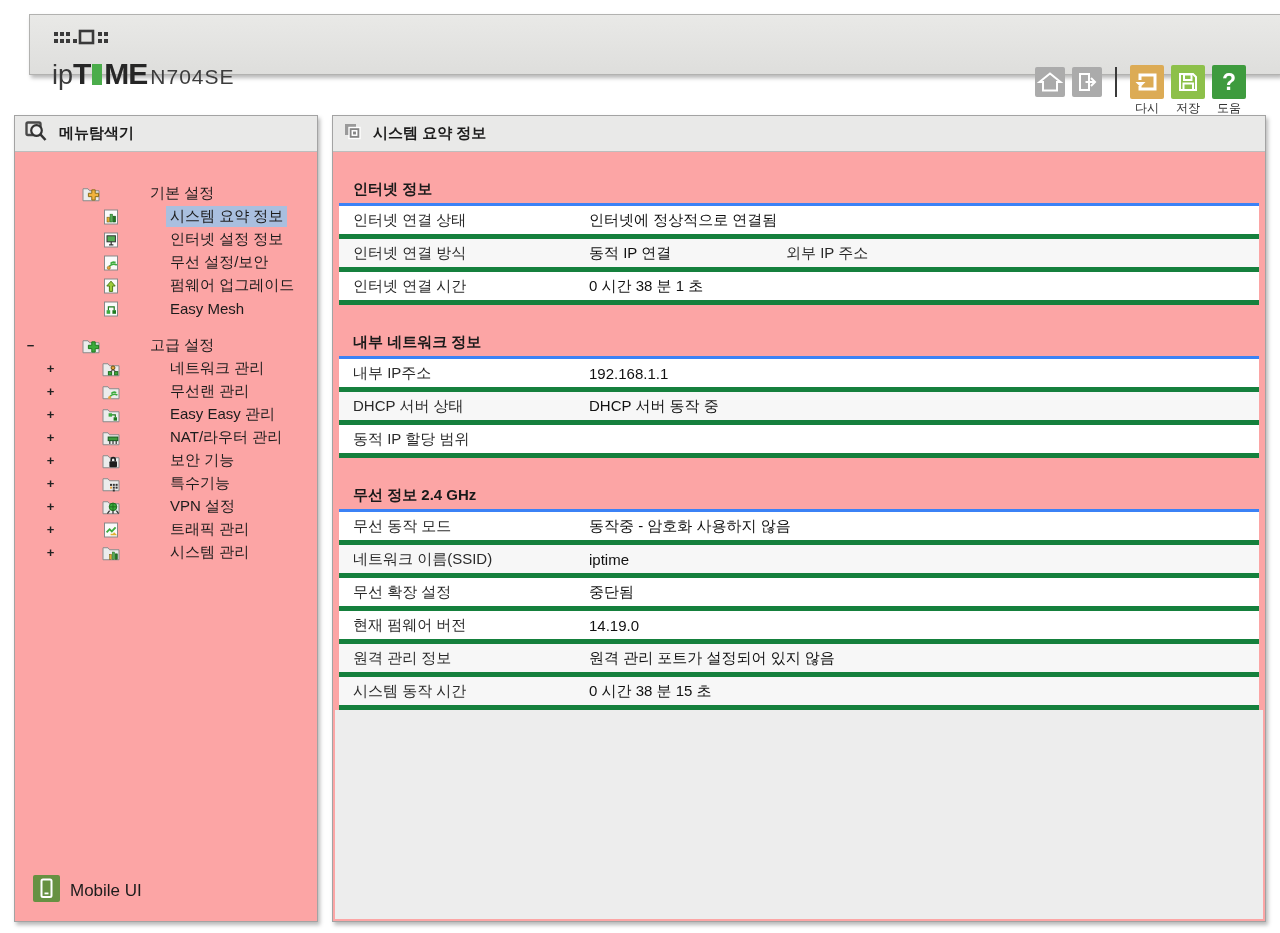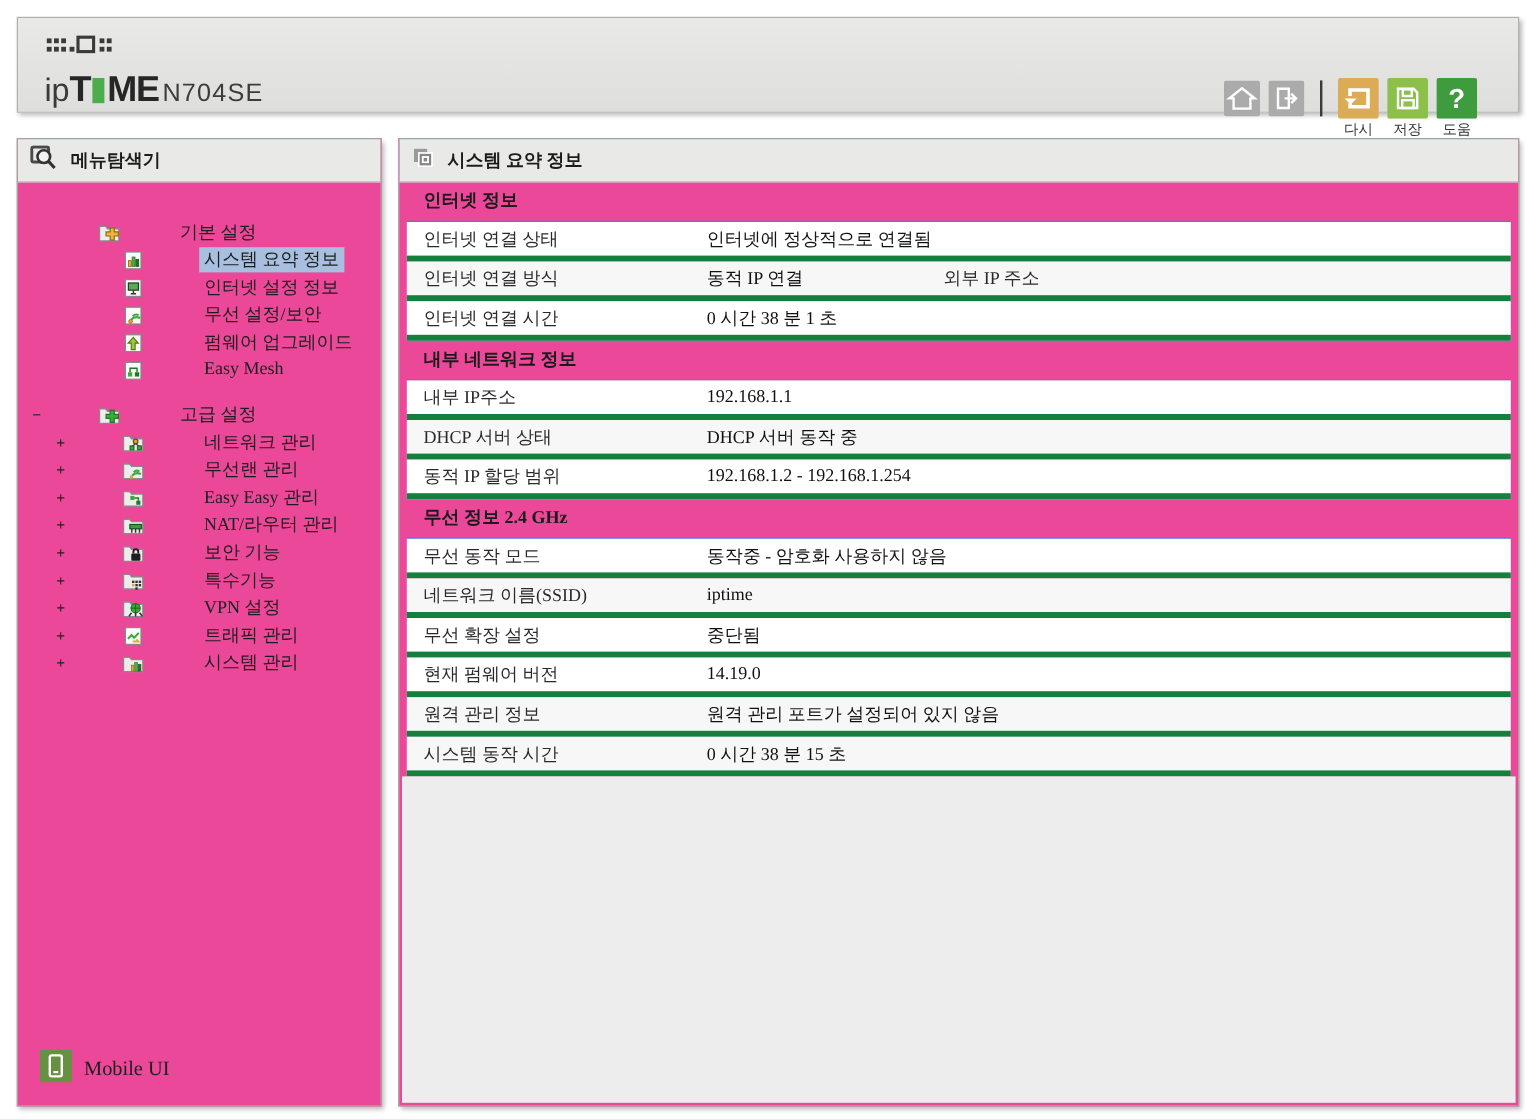--- a/index.html
+++ b/index.html
@@ -1,41 +1,41 @@
 <!DOCTYPE html>
 <html><head>
 <meta charset="utf-8">
 <style>
   * { margin:0; padding:0; box-sizing:border-box; }
   html,body { width:1280px; height:933px; background:#fff;
     font-family:"Liberation Sans","DejaVu Sans",sans-serif; color:#222; }
   .page { position:relative; width:1280px; height:933px; }
 
   
-  .topbar { position:absolute; left:14px; top:14px; width:1252px; height:80px;
+  .topbar { position:absolute; left:29px; top:14px; width:1252px; height:61px;
     background:linear-gradient(#e9e9e7,#dededc); border:1px solid #b2b2b0;
     box-shadow:2px 3px 4px rgba(0,0,0,.28); }
   .brand { position:absolute; left:22px; top:14px; }
   .squares { display:block; margin-bottom:8px; }
   .brand-line { display:flex; align-items:baseline; }
   .b-ip { font-size:27px; color:#3a3a3a; }
   .b-t,.b-me { font-size:30px; font-weight:bold; color:#262626; letter-spacing:-1px; }
   .b-i { display:inline-block; width:10px; height:21px; background:#4bad4b; color:transparent;
     overflow:hidden; margin:0 2px; align-self:center; }
   .b-model { font-size:21px; color:#3c3c3c; letter-spacing:1px; margin-left:3px; }
   .toolbar { position:absolute; right:34px; top:50px; display:flex; align-items:flex-start; gap:7px; }
   .tb-group { display:flex; flex-direction:column; align-items:center; }
   .tb-btn { border:none; background:none; padding:0; cursor:pointer; line-height:0; }
   .tb-label { font-size:12px; color:#333; margin-top:1px; }
   .tb-divider { width:2px; height:30px; background:#3a3a3a; margin:2px 6px 0 6px; }
   .gray-btn { margin-top:2px; }
 
   
-  .panel { position:absolute; top:115px; background:#ec4899; border:1px solid #a3a3a3;
-    box-shadow:2px 3px 4px rgba(0,0,0,.28);font-family:Liberation Serif, serif; }
+  .panel { position:absolute; top:115px; background:#fca5a5; border:1px solid #a3a3a3;
+    box-shadow:2px 3px 4px rgba(0,0,0,.28); }
   .sidebar { left:14px; width:304px; height:807px; }
   .main { left:332px; width:934px; height:807px; display:flex; flex-direction:column; }
   .panel-header { height:36px; background:#e9e9e8; border-bottom:1px solid #bdbdbd;
     display:flex; align-items:center; padding:0 10px; gap:10px; flex:0 0 36px; }
   .panel-title { font-size:15px; font-weight:bold; color:#1c1c1c; }
 
   
   .tree { padding:30px 6px 0 8px; }
   .tree-row { display:flex; align-items:center; height:23px; font-size:15px;
     color:#1c1c1c; cursor:pointer; white-space:nowrap;gap:44px; }
@@ -44,21 +44,21 @@
   .tree-label { padding:1px 4px; }
   .tree-label.selected { background:#a9bfdf; }
   .tree-children { margin-left:20px; }
   .tree-group + .tree-group { margin-top:14px; }
   .mobile-ui { position:absolute; left:18px; bottom:14px; display:flex; align-items:center;
     gap:10px; font-size:17px; color:#1c1c1c; cursor:pointer;justify-content:center; }
 
   
   .table { margin:0 6px; }
   .section-header { height:33px; line-height:32px; font-size:15px; font-weight:bold;
-    color:#1a1a1a; padding-left:14px; border-bottom:1px solid #3b82f6; }
+    color:#1a1a1a; padding-left:14px; border-bottom:3px solid #3b82f6;margin-top:21px; }
   .info-row { display:flex; align-items:center; height:33px; font-size:15px;
     border-bottom:5px solid #15803d; background:#fff; }
   .info-row.striped { background:#f7f7f7; }
   .row-label { width:250px; flex:0 0 250px; padding-left:14px; color:#2a2a2a; }
   .row-value { width:197px; flex:0 0 197px; color:#111; }
   .row-extra { flex:1; color:#2a2a2a; }
   .row-value.wide { flex:1; width:auto; }
   .row-link { color:#2626e0; text-decoration:underline; cursor:pointer; }
   .filler { flex:1; background:#ededed; border-top:0; margin:0 2px 2px 2px; }
 </style>
@@ -393,21 +393,20 @@
         <div class="info-row">
           <span class="row-label">내부 IP주소</span>
           <span class="row-value wide">192.168.1.1</span>
         </div>
         <div class="info-row striped">
           <span class="row-label">DHCP 서버 상태</span>
           <span class="row-value wide">DHCP 서버 동작 중</span>
         </div>
         <div class="info-row">
           <span class="row-label">동적 IP 할당 범위</span>
-          <span class="row-value wide">192.168.1.2 -  192.168.1.254</span>
         </div>
         <div class="section-header">무선 정보 2.4 GHz</div>
         <div class="info-row">
           <span class="row-label">무선 동작 모드</span>
           <span class="row-value wide">동작중 - 암호화 사용하지 않음</span>
         </div>
         <div class="info-row striped">
           <span class="row-label">네트워크 이름(SSID)</span>
           <span class="row-value wide">iptime</span>
         </div>

